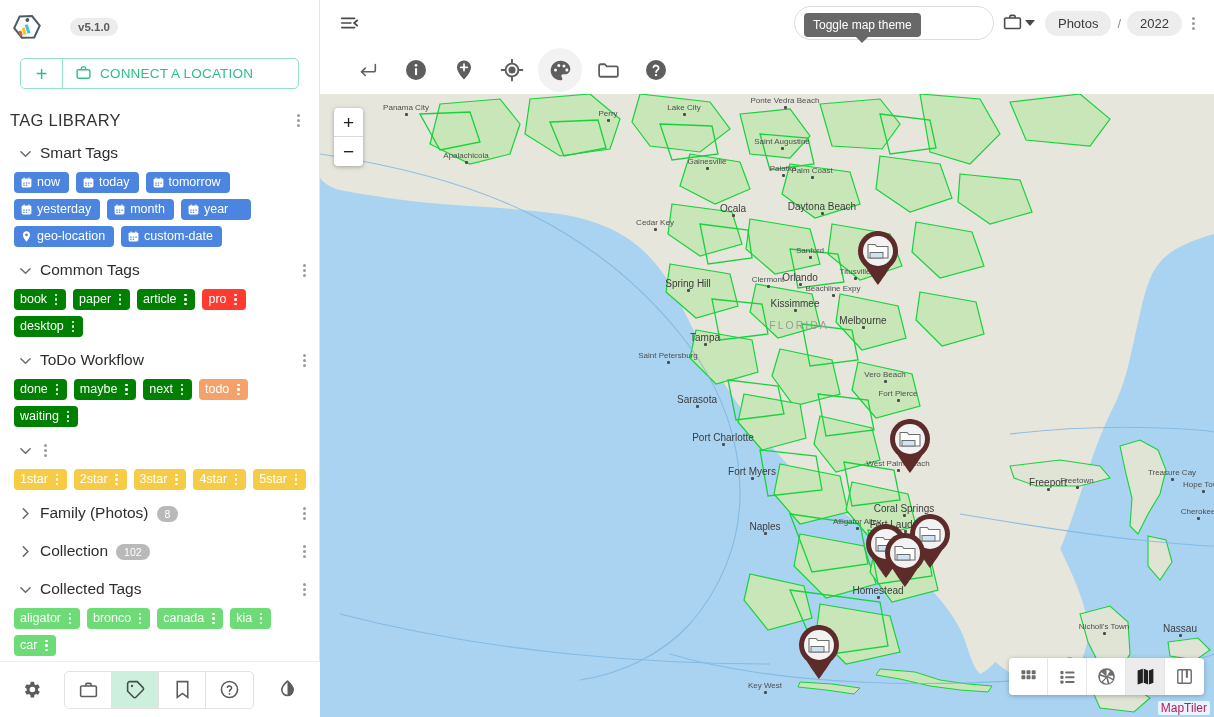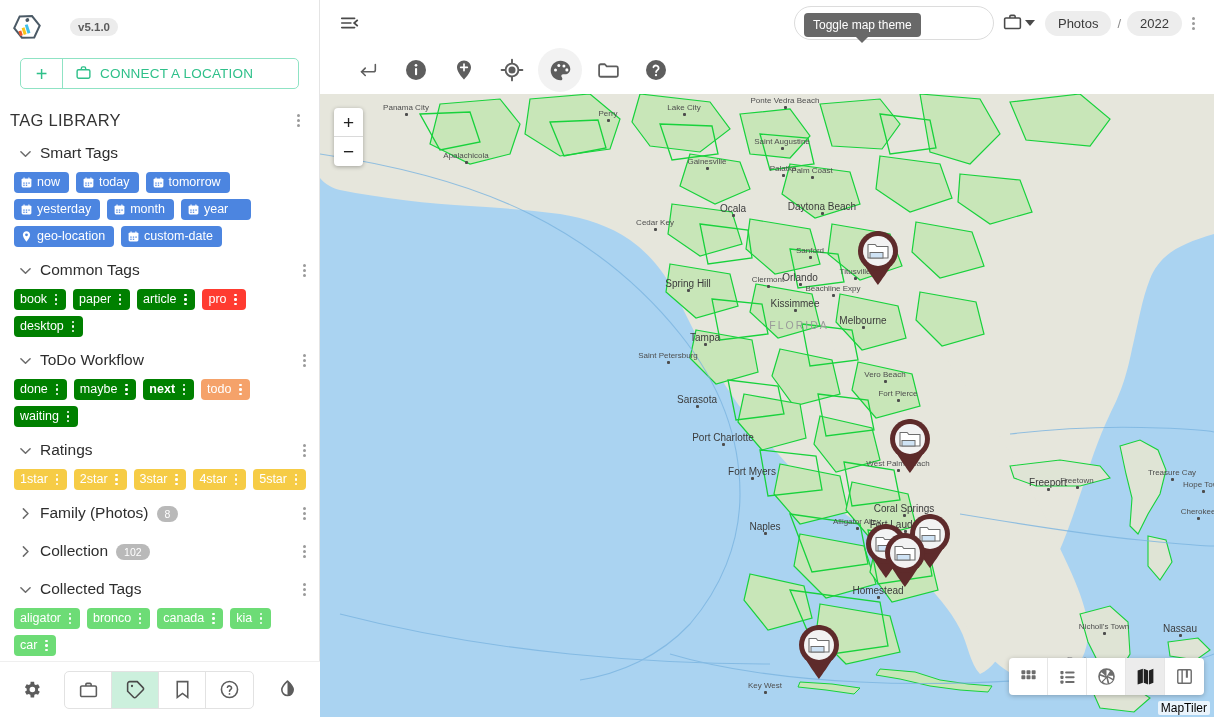--- a/index.html
+++ b/index.html
@@ -145,21 +145,21 @@
     position:absolute; left:14px; top:14px; width:29px; border-radius:4px;
     background:#fff; box-shadow: 0 1px 4px rgba(0,0,0,.3); overflow:hidden; z-index: 20;
   }
   .zoomctl div {
     height:29px; display:flex; align-items:center; justify-content:center;
     font-size:19px; color:#222; cursor:pointer; line-height:1;
   }
   .zoomctl div:first-child { border-bottom:1px solid #dadada; }
 
   .attrib {
-    position:absolute; right:4px; bottom:2px; font-size:12px; color:#000000;
+    position:absolute; right:4px; bottom:2px; font-size:12px; color:#be185d;
     background: rgba(255,255,255,.75); padding: 0 3px; border-radius:2px; z-index: 22;
   }
   .viewseg {
     position:absolute; right:10px; bottom:22px; z-index:21;
     display:flex; background:#fff; border-radius:4px; overflow:hidden;
     box-shadow: 0 1px 5px rgba(0,0,0,.25); height: 37px;
   }
   .viewseg > div {
     width: 39px; display:flex; align-items:center; justify-content:center;
     border-right:1px solid #e6e6e6; cursor:pointer; color:#6d6d6d;
@@ -445,21 +445,21 @@
             </span>
           </span>
           <span class="chip" style="background: rgb(0, 128, 0);">
             <span class="clabel">maybe</span>
             <span class="dots white">
               <i></i>
               <i></i>
               <i></i>
             </span>
           </span>
-          <span class="chip" style="background: rgb(0, 128, 0); font-weight: bold;">
+          <span class="chip" style="background: rgb(0, 128, 0);">
             <span class="clabel">next</span>
             <span class="dots white">
               <i></i>
               <i></i>
               <i></i>
             </span>
           </span>
           <span class="chip" style="background: rgb(245, 162, 106);">
             <span class="clabel">todo</span>
             <span class="dots white">
@@ -476,21 +476,20 @@
               <i></i>
             </span>
           </span>
         </div>
         <div class="group-head">
           <span class="caret">
             <svg width="17" height="17" viewBox="0 0 24 24" fill="none" stroke="currentColor" stroke-width="2.1" stroke-linecap="round" stroke-linejoin="round">
               <path d="M5.5 9.5 12 16l6.5-6.5"></path>
             </svg>
           </span>
-          <span class="group-name">Ratings</span>
           <span class="dots">
             <i></i>
             <i></i>
             <i></i>
           </span>
         </div>
         <div class="chips">
           <span class="chip" style="background: rgb(246, 204, 70);">
             <span class="clabel">1star</span>
             <span class="dots white">

